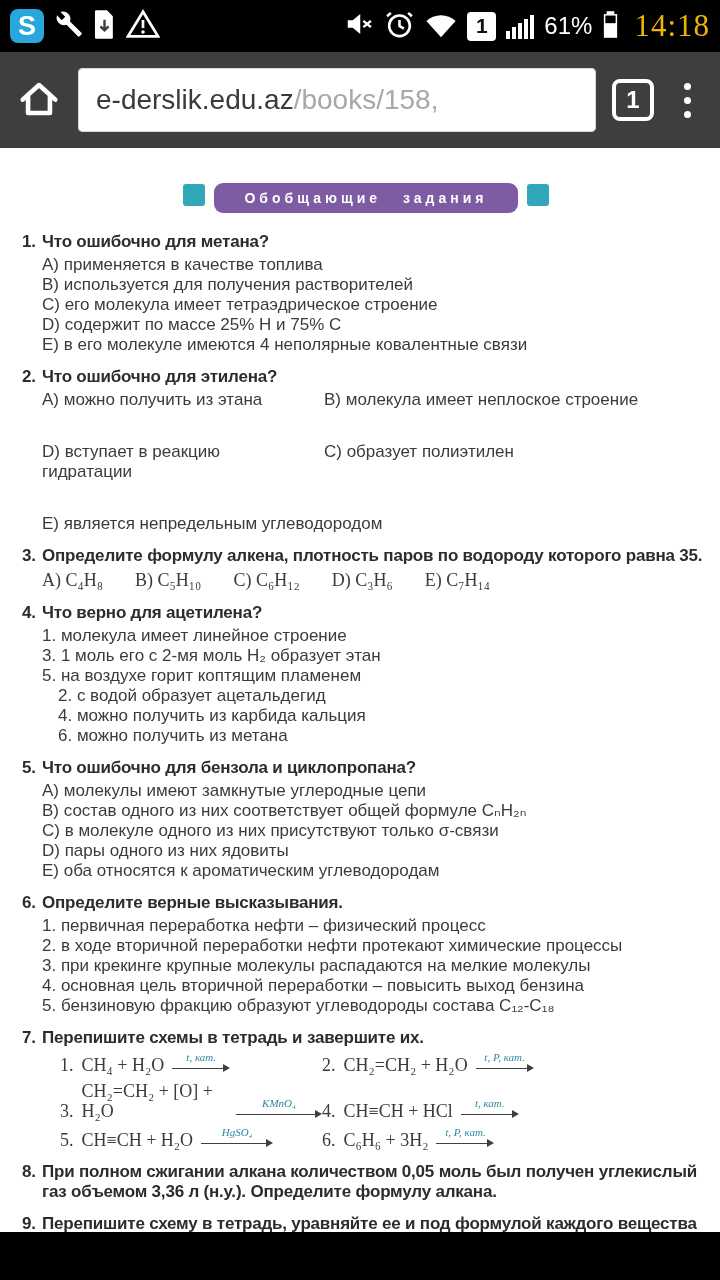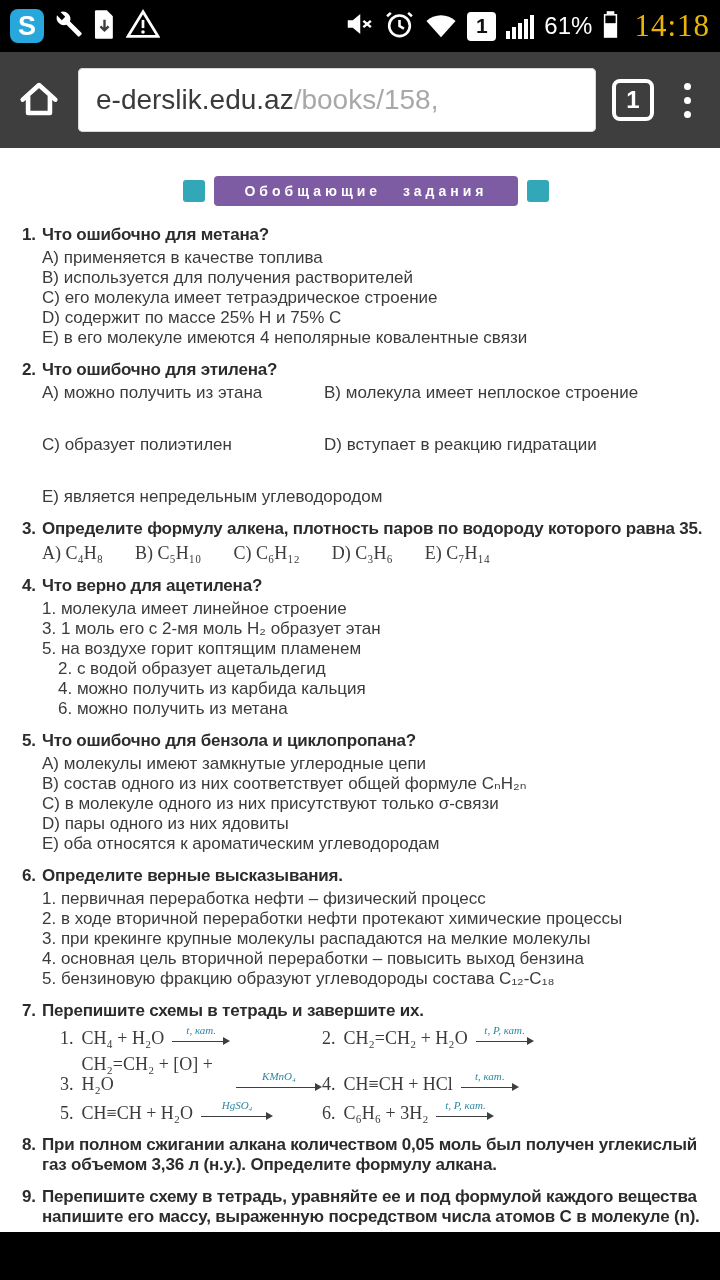--- a/index.html
+++ b/index.html
@@ -21,21 +21,21 @@
   .url-domain { color:#3a3a3a; font-size:28px; }
   .url-path { color:#a8a8a8; font-size:28px; }
   .tab-btn { width:42px; height:42px; border:4px solid #fff; border-radius:8px; color:#fff; font-size:24px; font-weight:bold; display:flex; align-items:center; justify-content:center; flex:none; }
   .menu-btn { width:34px; height:50px; display:flex; flex-direction:column; align-items:center; justify-content:center; gap:7px; flex:none; }
   .menu-btn i { width:7px; height:7px; border-radius:50%; background:#fff; }
 
   
   .content { flex:1; background:#fff; padding:28px 10px 0 22px; overflow:hidden; color:#3b3b3b; font-size:17px; line-height:20px; }
   .banner-row { display:flex; align-items:center; justify-content:center; gap:9px; margin-bottom:19px; }
   .teal-sq { width:22px; height:22px; background:#31a7b8; border-radius:3px; flex:none; }
-  .banner { background:#7d5ca3; color:#fff; border-radius:4px; padding:5px 30px; font-size:14px; font-weight:bold; letter-spacing:4px; word-spacing:14px; }
+  .banner { background:#7d5ca3; color:#fff; border-radius:9px; padding:5px 30px; font-size:14px; font-weight:bold; letter-spacing:4px; word-spacing:14px;margin-top:7px; }
 
   .question { margin-bottom:12px; }
   .q-title { display:flex; font-weight:bold; color:#2c2c2c; margin-bottom:3px; letter-spacing:-0.2px; }
   .q-num { flex:none; min-width:20px; padding-right:2px; }
   .q-text { flex:1; }
   .opts, .items { padding-left:20px; }
   .opt, .item { line-height:20px; }
   .item.ind2 { padding-left:16px; }
 
   .opt-grid { padding-left:20px; display:grid; grid-template-columns:250px 1fr;gap:32px; }
@@ -172,22 +172,22 @@
     </div>
 
     <div class="question">
       <div class="q-title">
         <span class="q-num">2.</span>
         <span class="q-text">Что ошибочно для этилена?</span>
       </div>
       <div class="opt-grid">
         <div class="opt">A) можно получить из этана</div>
         <div class="opt">B) молекула имеет неплоское строение</div>
+        <div class="opt">D) вступает в реакцию гидратации</div>
         <div class="opt">C) образует полиэтилен</div>
-        <div class="opt">D) вступает в реакцию гидратации</div>
         <div class="opt full">E) является непредельным углеводородом</div>
       </div>
     </div>
 
     <div class="question">
       <div class="q-title">
         <span class="q-num">3.</span>
         <span class="q-text">Определите формулу алкена, плотность паров по водороду которого равна 35.</span>
       </div>
       <div class="opt-row">

